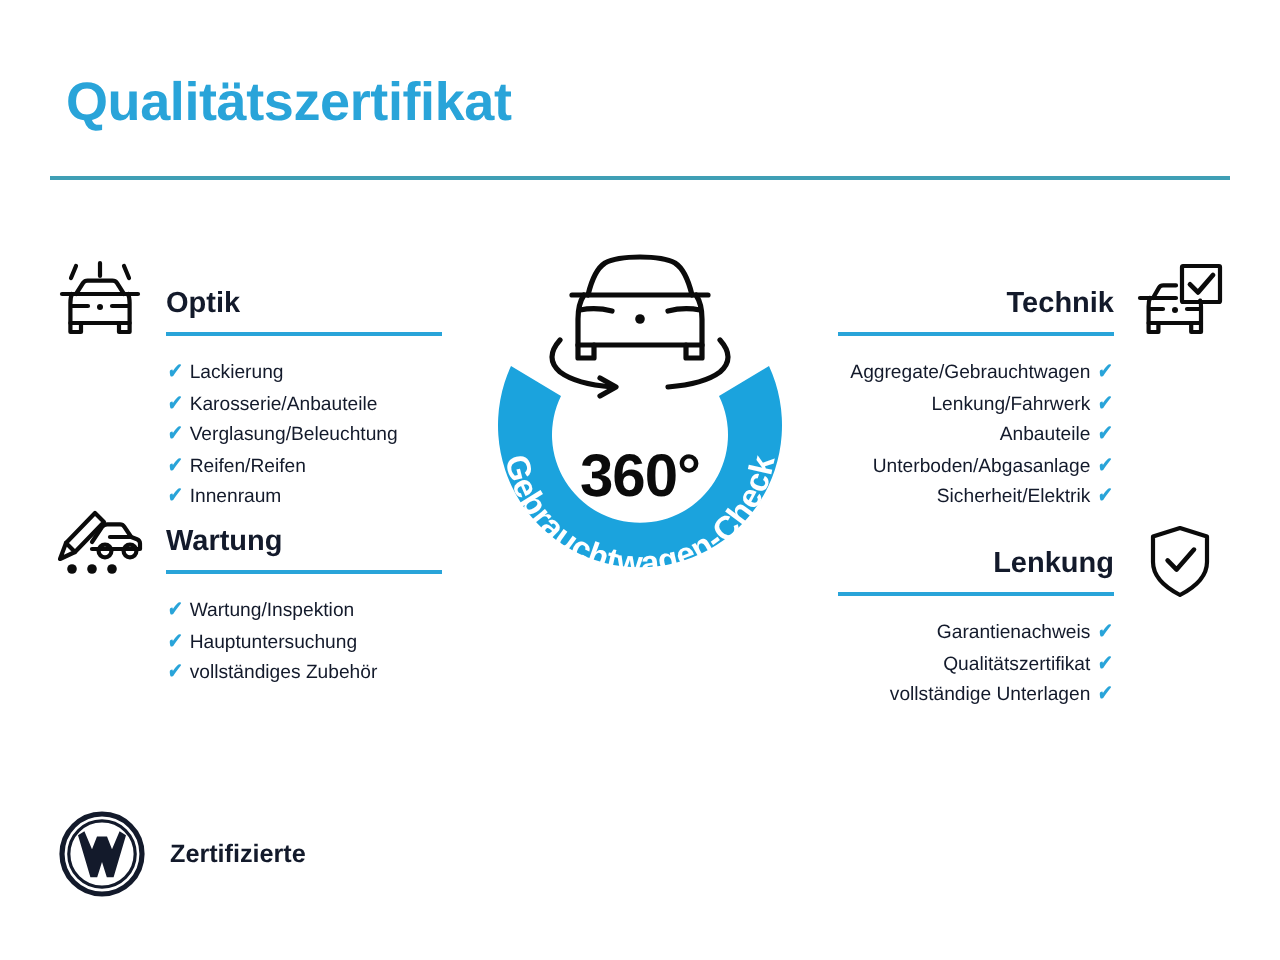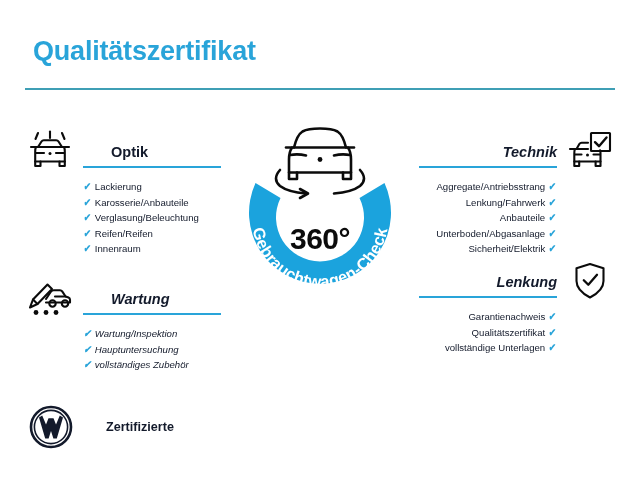--- a/index.html
+++ b/index.html
@@ -45,21 +45,21 @@
   .col {
     position: absolute;
     width: 250px;
   }
   .col-left  { left: 25px; }
   .col-right { left: 365px; }
 
   .block { position: absolute; width: 250px; }
 
   .blk-optik    { top: 130px; }
-  .blk-wartung  { top: 277px; font-style: italic; }
+  .blk-wartung  { top: 249px; }
   .blk-technik  { top: 130px; }
   .blk-garantie { top: 260px; }
 
   
   .head {
     position: relative;
     height: 46px;
   }
   .head-icon {
     position: absolute;
@@ -72,22 +72,22 @@
   .right .head-icon { right: 2px; }
 
   .head-text {
     position: absolute;
     top: 14px;
     font-size: 14.5px;
     font-weight: bold;
     color: #131A2B;
     white-space: nowrap;
   }
-  .left  .head-text { left: 58px; margin-left: 28px; }
-  .right .head-text { right: 58px; font-style: italic; }
+  .left  .head-text { left: 58px; }
+  .right .head-text { right: 58px; }
 
   .head-rule {
     position: absolute;
     top: 36px;
     height: 2px;
     background: #29A4D9;
   }
   .left  .head-rule { left: 58px;  width: 138px; }
   .right .head-rule { right: 58px; width: 138px; }
 
@@ -140,21 +140,20 @@
     letter-spacing: -0.5px;
   }
 
   
   .footer {
     position: absolute;
     left: 29px;
     top: 405px;
     display: flex;
     align-items: center;
-    gap: 21px;
   }
   .vw-mark { width: 44px; height: 44px; display: block; }
   .vw-text {
     margin-left: 12px;
     font-size: 12.6px;
     font-weight: bold;
     color: #131A2B;
     line-height: 15px;
   }
 </style>
@@ -238,21 +237,21 @@
             <line x1="26.5" y1="24.5" x2="32.8" y2="24.5"></line>
             <circle cx="20.5" cy="25" r="1.5" fill="#0B0B0B" stroke="none"></circle>
             <path d="M7.3 31.5 L7.3 36 L12.2 36 L12.2 31.5"></path>
             <path d="M28.6 31.5 L28.6 36 L33.5 36 L33.5 31.5"></path>
           </svg>
         </span>
         <span class="head-text">Technik</span>
         <span class="head-rule"></span>
       </div>
       <ul class="items">
-        <li><span>Aggregate/Antriebsstrang</span><span class="check">✔</span></li>
+        <li><span>Aggregate/Gebrauchtwagen</span><span class="check">✔</span></li>
         <li><span>Lenkung/Fahrwerk</span><span class="check">✔</span></li>
         <li><span>Anbauteile</span><span class="check">✔</span></li>
         <li><span>Unterboden/Abgasanlage</span><span class="check">✔</span></li>
         <li><span>Sicherheit/Elektrik</span><span class="check">✔</span></li>
       </ul>
     </div>
 
     <div class="block blk-garantie right">
       <div class="head">
         <span class="head-icon">

